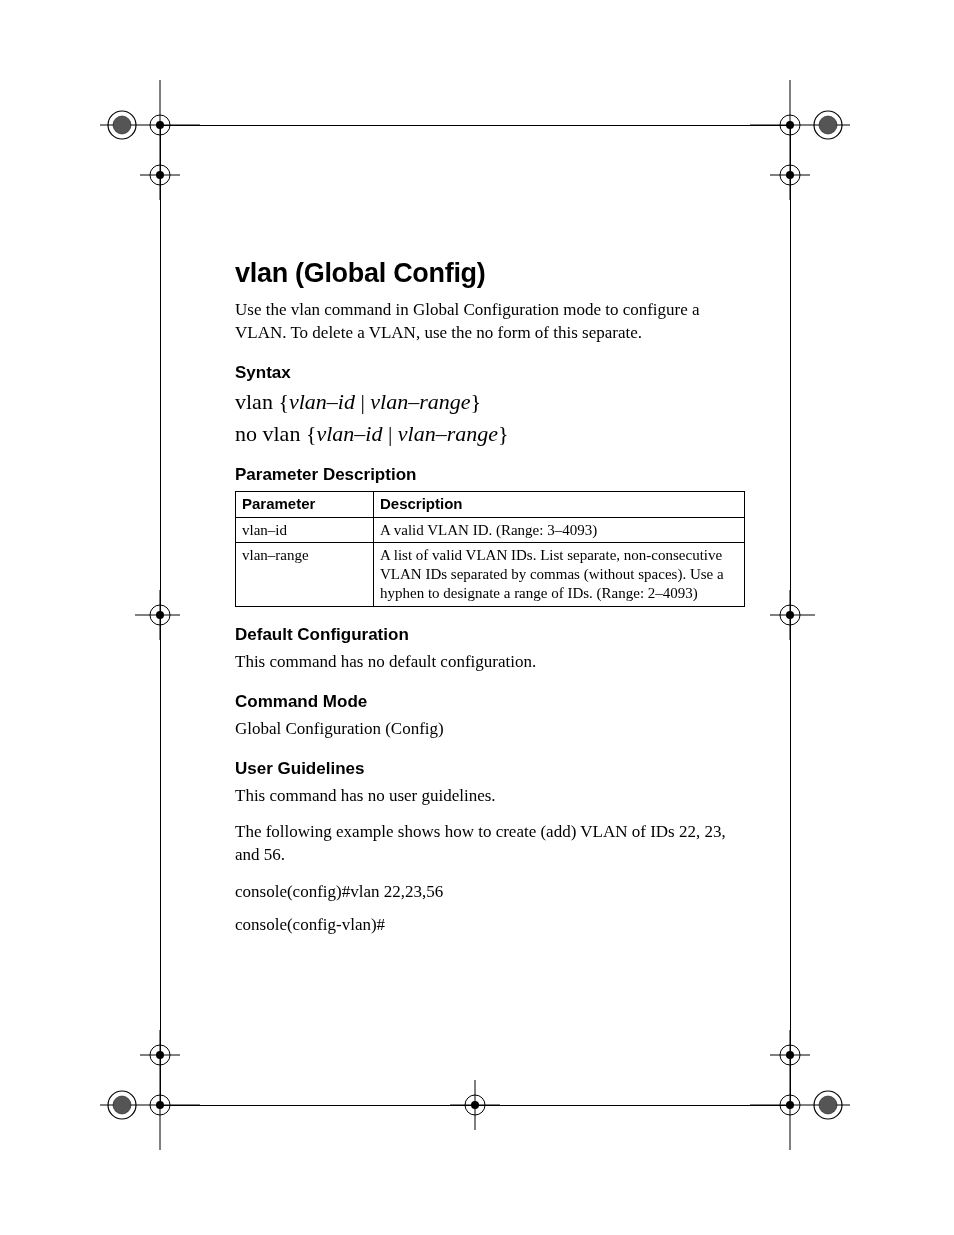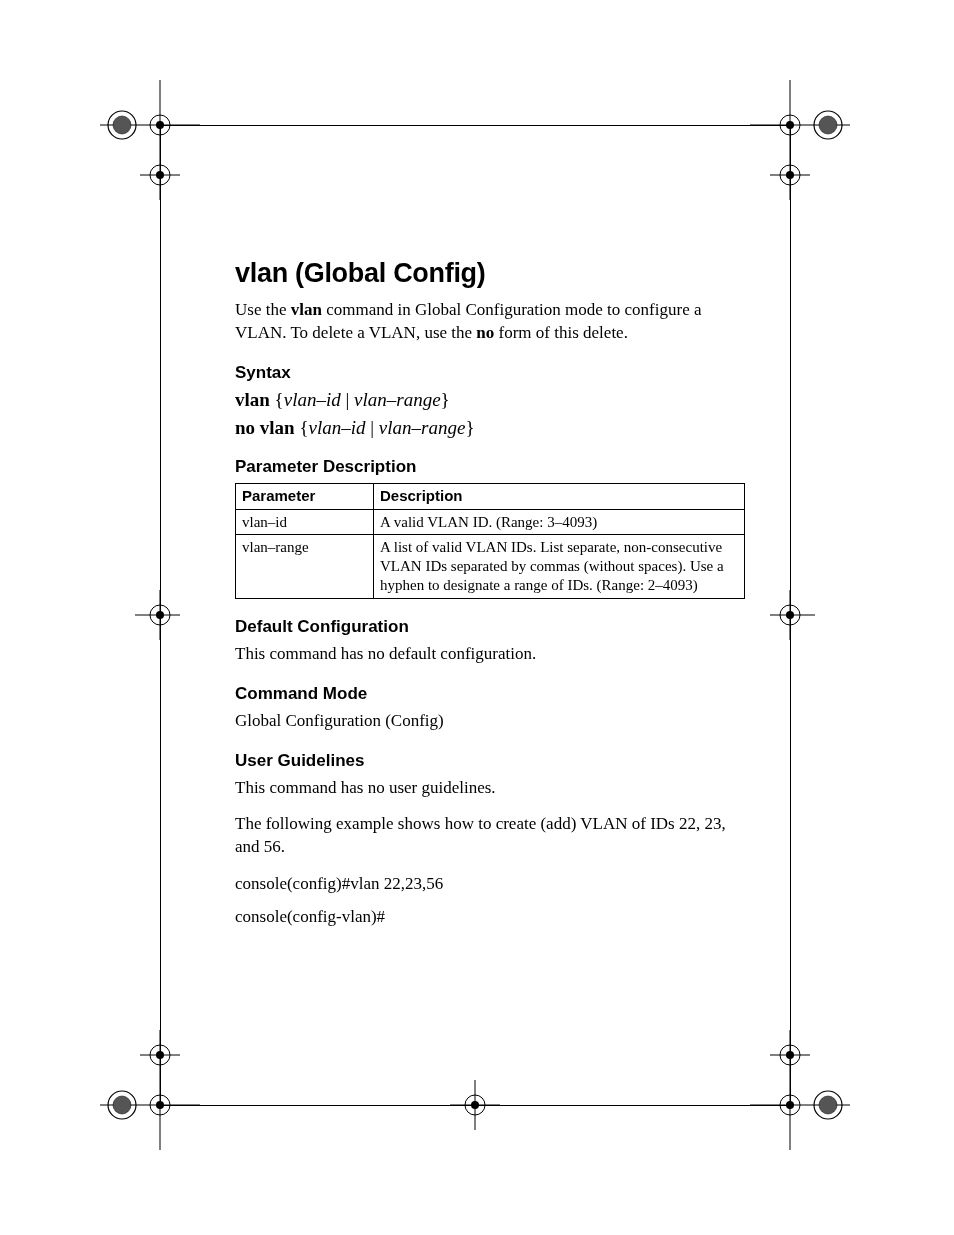--- a/index.html
+++ b/index.html
@@ -38,24 +38,24 @@
     margin-bottom: 14px;
   }
   .section-head {
     font-family: Arial, Helvetica, sans-serif;
     font-weight: bold;
     font-size: 17px;
     margin-top: 18px;
     margin-bottom: 6px;
   }
   .syntax-line {
-    font-size: 19px;
+    font-size: 22px;
     margin-bottom: 6px;
   }
-  .bold { font-weight: bold; }
+  .bold { font-weight: normal; }
   .italic { font-style: italic; }
   table.param {
     border-collapse: collapse;
     width: 100%;
     margin-top: 6px;
     margin-bottom: 4px;
   }
   table.param th, table.param td {
     border: 1px solid #000;
     font-size: 15px;
@@ -90,21 +90,21 @@
 </head>
 <body>
 
 <div class="page">
 
   <div class="content">
 
     <div class="title">vlan (Global Config)</div>
 
     <div class="body-text">
-      <span>Use the </span><span class="bold">vlan</span><span> command in Global Configuration mode to configure a VLAN. To delete a VLAN, use the </span><span class="bold">no</span><span> form of this delete.</span>
+      <span>Use the </span><span class="bold">vlan</span><span> command in Global Configuration mode to configure a VLAN. To delete a VLAN, use the </span><span class="bold">no</span><span> form of this separate.</span>
     </div>
 
     <div class="section-head">Syntax</div>
     <div class="syntax-line">
       <span class="bold">vlan</span><span> {</span><span class="italic">vlan–id</span><span> | </span><span class="italic">vlan–range</span><span>}</span>
     </div>
     <div class="syntax-line">
       <span class="bold">no vlan</span><span> {</span><span class="italic">vlan–id</span><span> | </span><span class="italic">vlan–range</span><span>}</span>
     </div>
 

